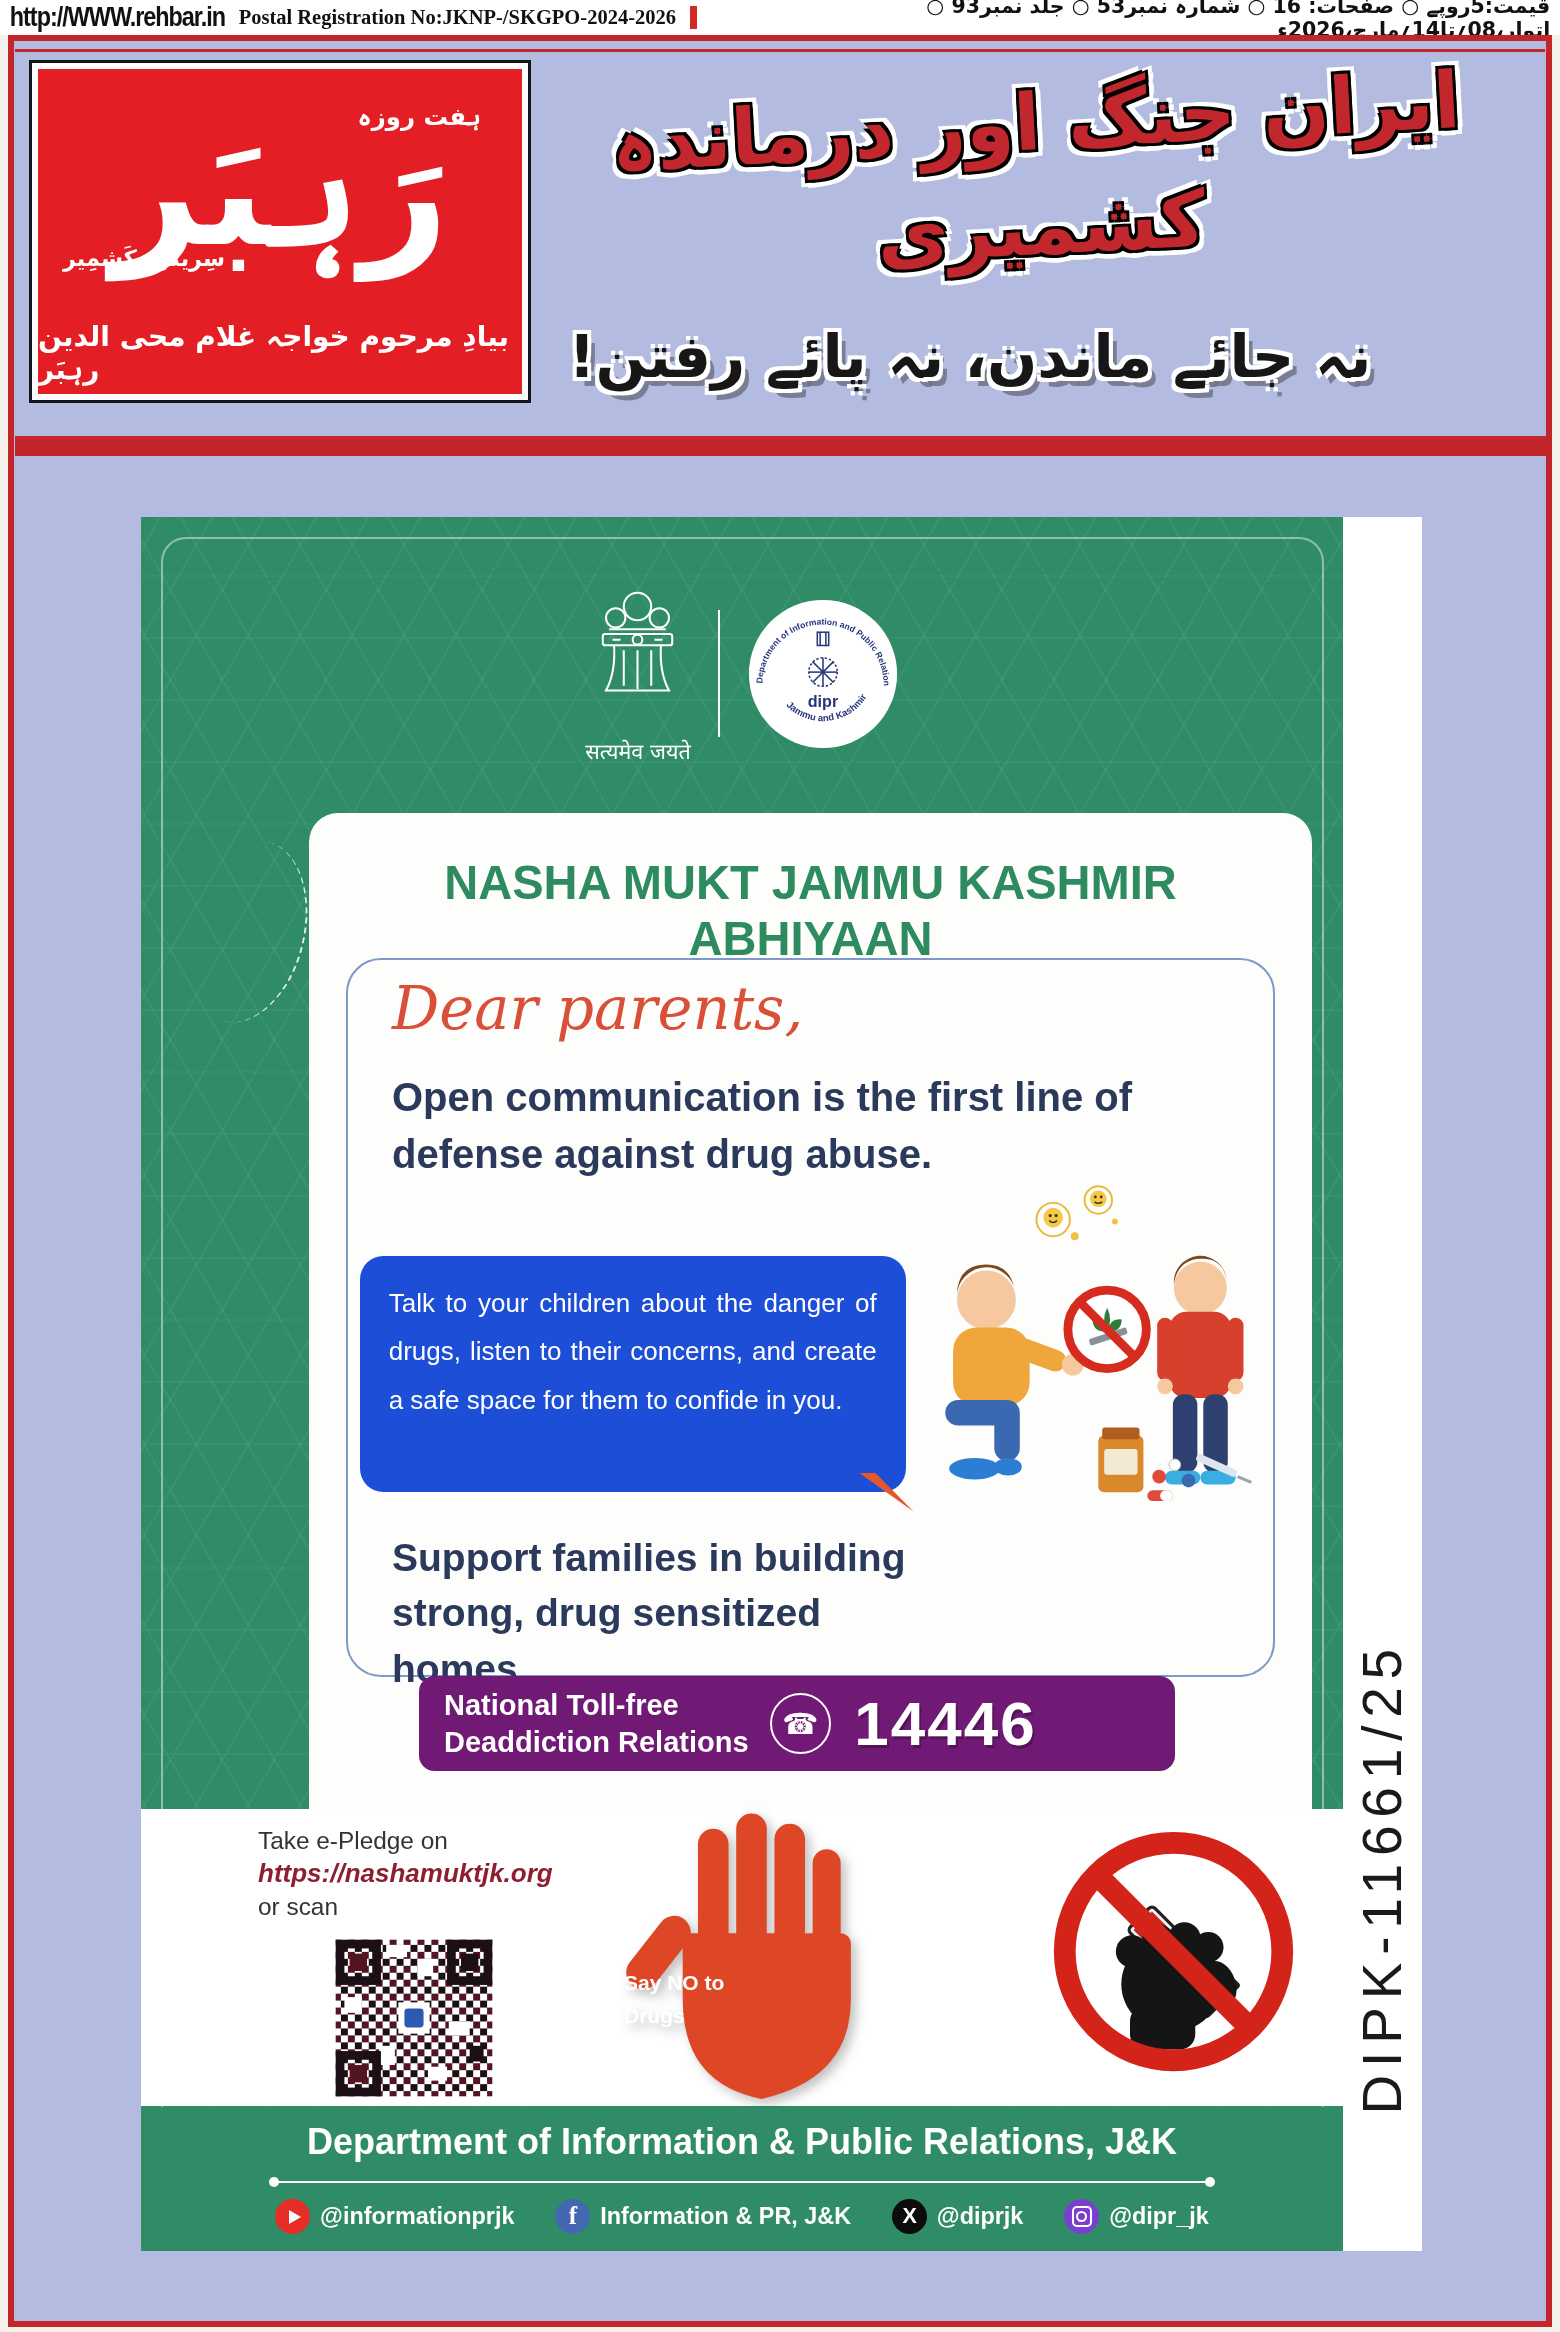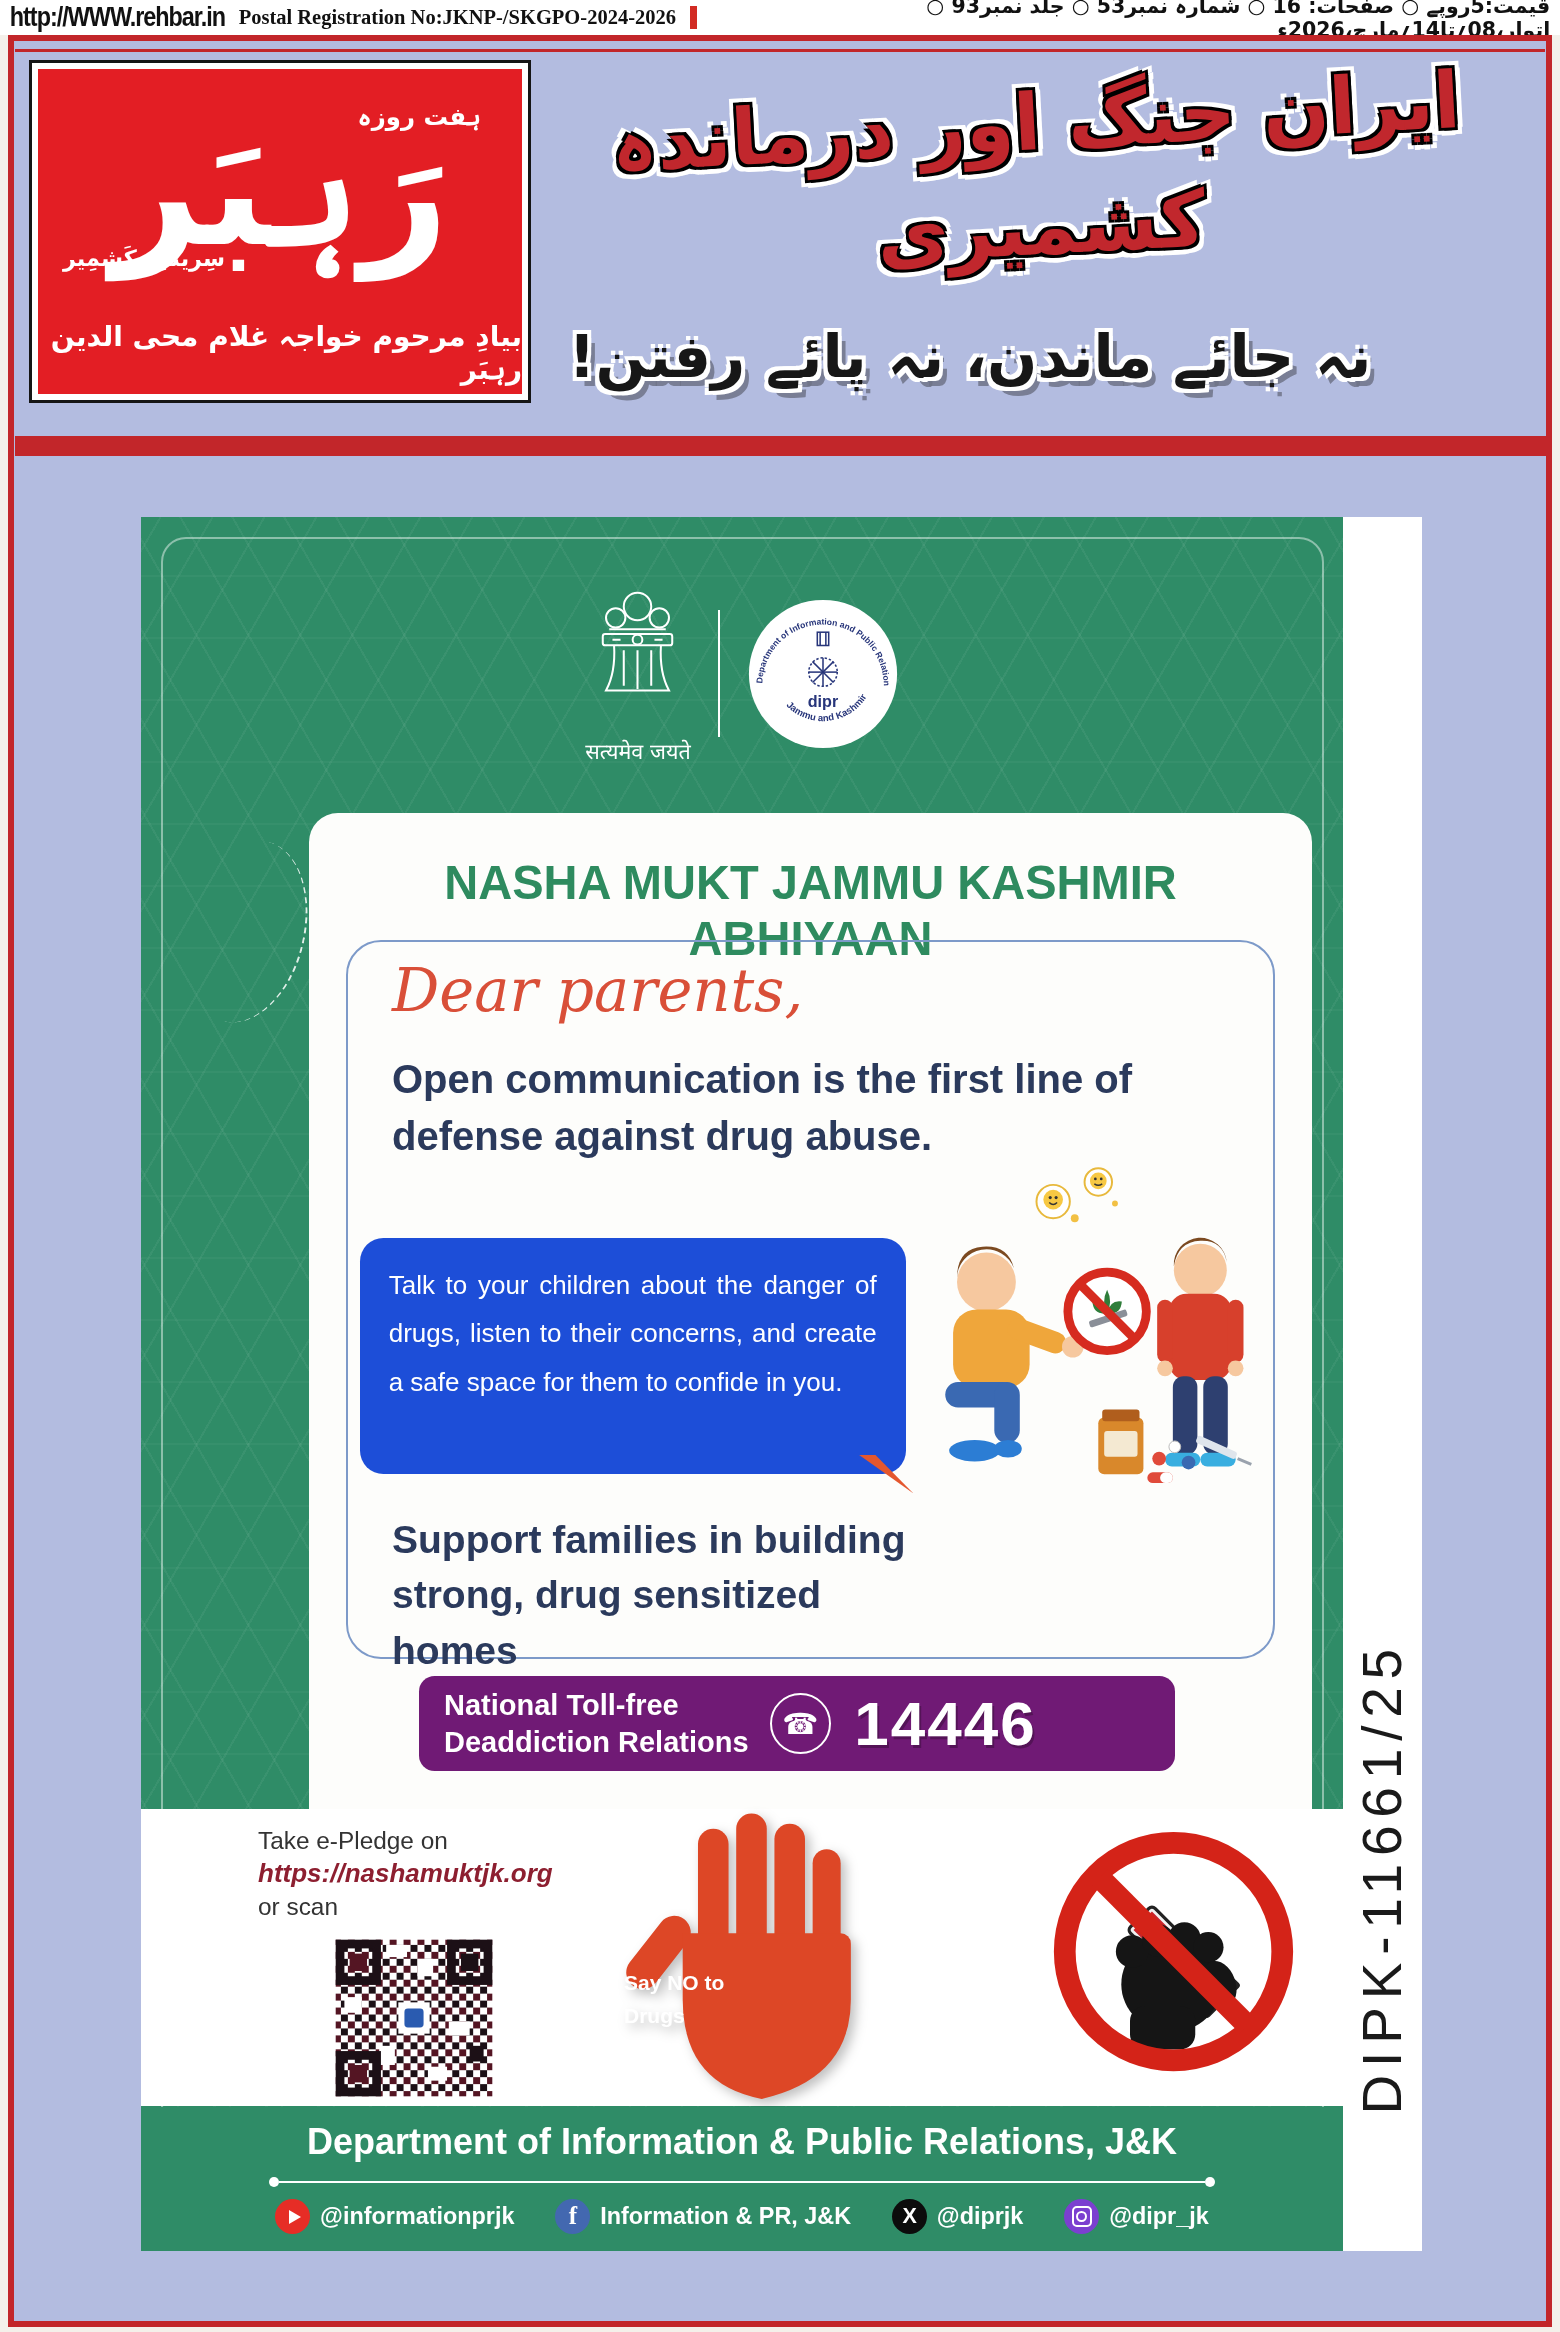--- a/index.html
+++ b/index.html
@@ -27,21 +27,21 @@
   
   .logo-box{
     position:absolute;left:29px;top:60px;width:502px;height:343px;
     background:#fff;border:3.9px solid #151515;box-sizing:border-box;padding:5.9px;
   }
   .logo-red{position:relative;width:100%;height:100%;background:#e31e24;color:#fff;}
   .logo-weekly{position:absolute;left:66%;top:33px;font-size:24.4px;font-weight:bold;font-family:"DejaVu Sans",sans-serif;}
   .logo-title{position:absolute;left:0;top:45px;width:100%;text-align:center;
     font-size:154px;line-height:1;font-weight:bold;font-family:"DejaVu Sans",sans-serif;}
   .logo-city{position:absolute;left:25px;top:176px;font-size:22.4px;font-weight:bold;font-family:"DejaVu Sans",sans-serif;}
-  .logo-tagline{position:absolute;left:0;bottom:7.8px;width:100%;text-align:right;
+  .logo-tagline{position:absolute;left:0;bottom:7.8px;width:100%;text-align:left;
     font-size:28px;font-weight:bold;font-family:"DejaVu Sans",sans-serif;}
   .headline-main{
     position:absolute;left:546px;top:70px;width:985px;text-align:center;
     font-family:"DejaVu Sans",sans-serif;font-weight:bold;font-size:78px;line-height:1.35;
     color:#c1272d;transform:rotate(-3deg);direction:rtl;
     text-shadow:-2.9px -2.9px 0 #000,2.9px -2.9px 0 #000,-2.9px 2.9px 0 #000,2.9px 2.9px 0 #000,
       -6.8px -6.8px 0 #fff,6.8px -6.8px 0 #fff,-6.8px 6.8px 0 #fff,6.8px 6.8px 0 #fff,0 7.8px 0 #fff,7.8px 0 0 #fff;
   }
   .headline-sub{
     position:absolute;left:546px;top:322px;width:848px;text-align:center;
@@ -68,21 +68,21 @@
   .emblem-row{position:absolute;left:0;top:59px;width:1202px;height:195px;
     display:flex;align-items:center;justify-content:center;gap:27px;}
   .emblem-motto{color:#fff;font-size:21.5px;text-align:center;margin-top:3.9px;font-family:"DejaVu Sans",sans-serif;}
   .emblem-sep{width:2px;height:127px;background:#fff;}
   .dipr-logo{width:152px;height:152px;}
   
   .card{position:absolute;left:168px;top:296px;width:1003px;height:997px;background:#fdfdfb;
     border-radius:29px 29px 0 0;}
   .campaign-title{position:absolute;left:0;top:41px;width:100%;text-align:center;
     font-size:49px;font-weight:bold;color:#2e8b5f;letter-spacing:0;transform:scaleX(.96);}
-  .inner-box{position:absolute;left:37px;top:127px;width:929px;height:719px;
+  .inner-box{position:absolute;left:37px;top:145px;width:929px;height:719px;
     border:2px solid #7d9ac9;border-radius:35px;box-sizing:border-box;}
   .salutation{position:absolute;left:44px;top:13.7px;
     font-family:"DejaVu Serif","Liberation Serif",serif;font-style:italic;font-size:59px;color:#d94f38;}
   .lead{position:absolute;left:44px;top:109px;width:741px;
     font-size:40px;line-height:1.42;font-weight:600;color:#2b3a5c;}
   .bubble{position:absolute;left:11.7px;top:296px;width:546px;height:236px;background:#1d4ed8;
     border-radius:23.4px;box-sizing:border-box;padding:23.4px 29px;color:#fff;
     font-size:26px;line-height:1.85;text-align:justify;}
   .bubble-tail{position:absolute;right:-7.8px;bottom:-19.5px;width:55px;height:39px;background:#e4572e;
     clip-path:polygon(0 0,100% 100%,30% 0);}

